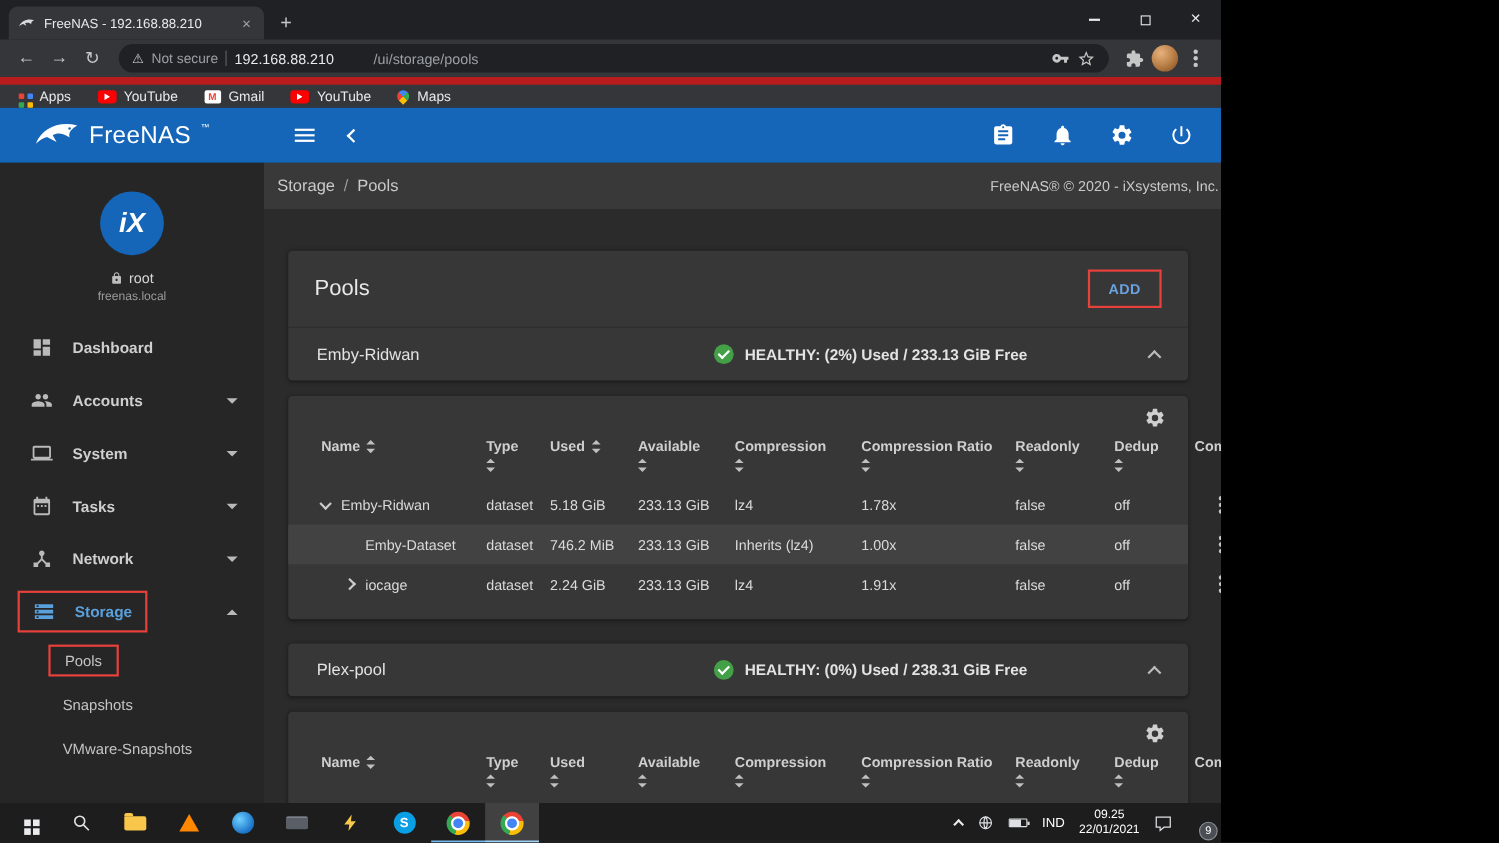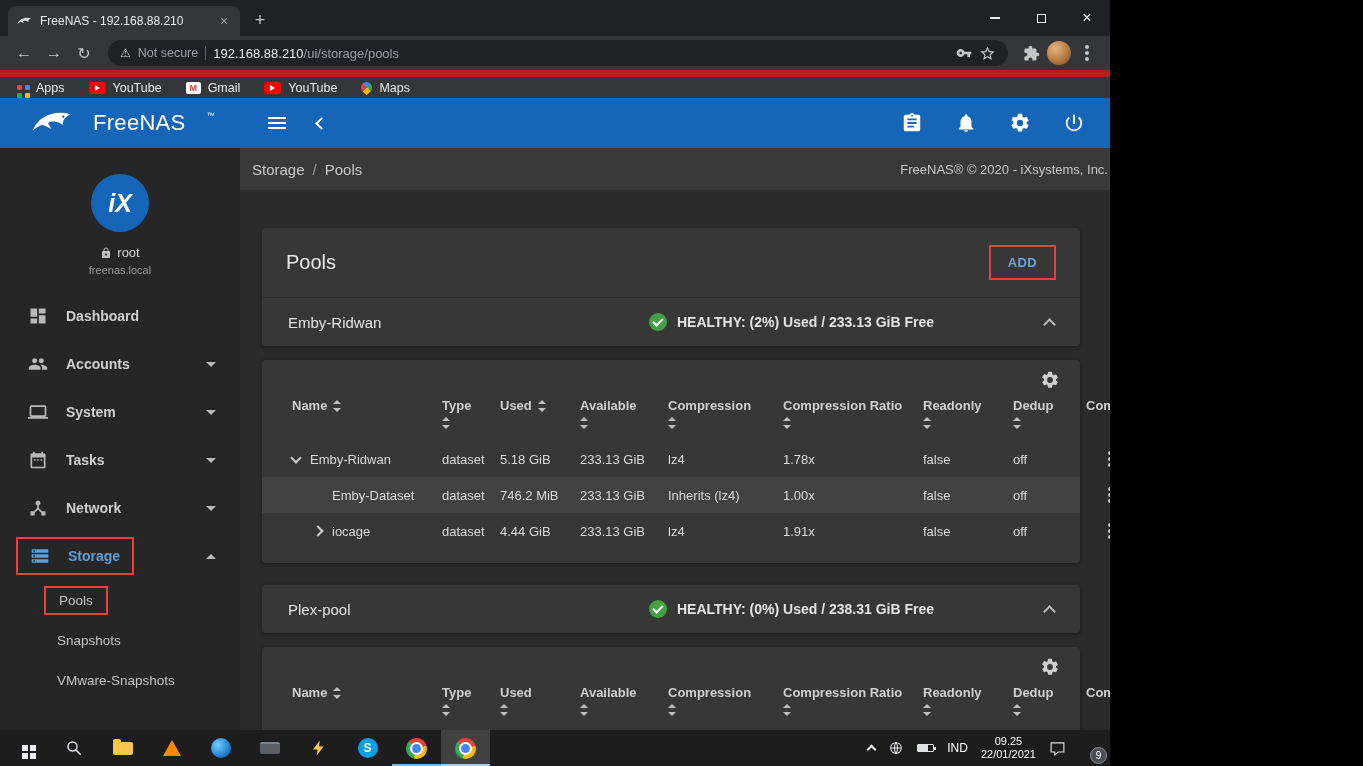--- a/index.html
+++ b/index.html
@@ -22,21 +22,21 @@
 
   
   .toolbar { height:34px; background:#35363a; display:flex; align-items:center; padding:0 10px; gap:2px; }
   .navbtn { width:28px; text-align:center; color:#c4c7c5; font-size:16px; cursor:pointer; }
   .omnibox { flex:1; height:26px; background:#202124; border-radius:13px; display:flex; align-items:center;
              padding:0 12px; margin:0 8px; gap:7px; min-width:0; }
   .warn { color:#dadce0; font-size:12px; }
   .notsecure { color:#9aa0a6; font-size:12.5px; white-space:nowrap; }
   .omni-div { width:1px; height:14px; background:#5f6368; }
   .url { font-size:13px; color:#e8eaed; white-space:nowrap; overflow:hidden; }
-  .url-path { color:#9aa0a6; }
+  .url-path { color:#9aa0a6;margin-left:36px; }
   .flexspacer { flex:1; }
   .omicon { display:flex; align-items:center; cursor:pointer; }
   .avatar24 { width:24px; height:24px; border-radius:50%;
               background:radial-gradient(circle at 35% 30%, #e8b27d 0%, #b57b43 55%, #7a4a22 100%); cursor:pointer; }
   .kebab-icon { width:4px; height:4px; border-radius:50%; background:#c4c7c5; display:block;
                 box-shadow:0 -6px 0 #c4c7c5, 0 6px 0 #c4c7c5; }
   .toolbtn { width:26px; display:flex; align-items:center; justify-content:center; cursor:pointer; }
 
   
   .bookmarks { height:28px; background:#35363a; display:flex; align-items:center; padding:0 16px; gap:24px;
@@ -47,21 +47,21 @@
   .ytico { width:17px; height:12px; background:#f00; border-radius:3px; position:relative; display:block; }
   .ytico::after { content:""; position:absolute; left:6px; top:3px; border-left:5px solid #fff;
                   border-top:3px solid transparent; border-bottom:3px solid transparent; }
   .gmico { width:15px; height:12px; background:#fff; border-radius:2px; display:flex; align-items:center;
            justify-content:center; color:#ea4335; font-size:9px; font-weight:bold; }
   .pinico { width:11px; height:11px; border-radius:50% 50% 50% 0; transform:rotate(-45deg); display:block;
             background:conic-gradient(#4285f4 0 25%, #34a853 0 50%, #fbbc05 0 75%, #ea4335 0); }
 
   
   .appbar { height:50px; background:#1565b8; display:flex; align-items:center; color:#fff; }
-  .logo-area { width:240px; flex-shrink:0; display:flex; align-items:flex-start; padding-left:30px; gap:21px; }
+  .logo-area { width:240px; flex-shrink:0; display:flex; align-items:flex-start; padding-left:30px; gap:9px; }
   .brand { font-size:22px; letter-spacing:.3px; line-height:30px; }
   .tm { font-size:8px; margin-top:3px; }
   .burger { width:18px; height:2px; background:#fff; display:block; box-shadow:0 -5px 0 #fff, 0 5px 0 #fff; }
   .burger-wrap { margin-left:22px; width:30px; height:30px; display:flex; align-items:center; justify-content:center; cursor:pointer; }
   .chev { display:inline-block; border-right:2px solid #fff; border-bottom:2px solid #fff; }
   .chev-left { width:9px; height:9px; transform:rotate(135deg); }
   .nav-collapse { margin-left:14px; width:30px; height:30px; display:flex; align-items:center; justify-content:center; cursor:pointer; }
   .appbar-icons { margin-left:auto; display:flex; gap:30px; margin-right:24px; align-items:center; }
   .appbar-icons .abtn { width:24px; height:24px; display:flex; align-items:center; justify-content:center; cursor:pointer; }
 
@@ -477,21 +477,21 @@
                 <span class="kebab-icon"></span>
               </span>
           </div>
 
           <div class="gridcols tr">
             <span class="namecell child">
               <span class="chev rowchev right"></span>
               <span>iocage</span>
             </span>
             <span>dataset</span>
-            <span>4.44 GiB</span>
+            <span>2.24 GiB</span>
             <span>233.13 GiB</span>
             <span>lz4</span>
             <span>1.91x</span>
             <span>false</span>
             <span>off</span>
             <span></span>
             <span class="kebabcell">
                 <span class="kebab-icon"></span>
               </span>
           </div>

